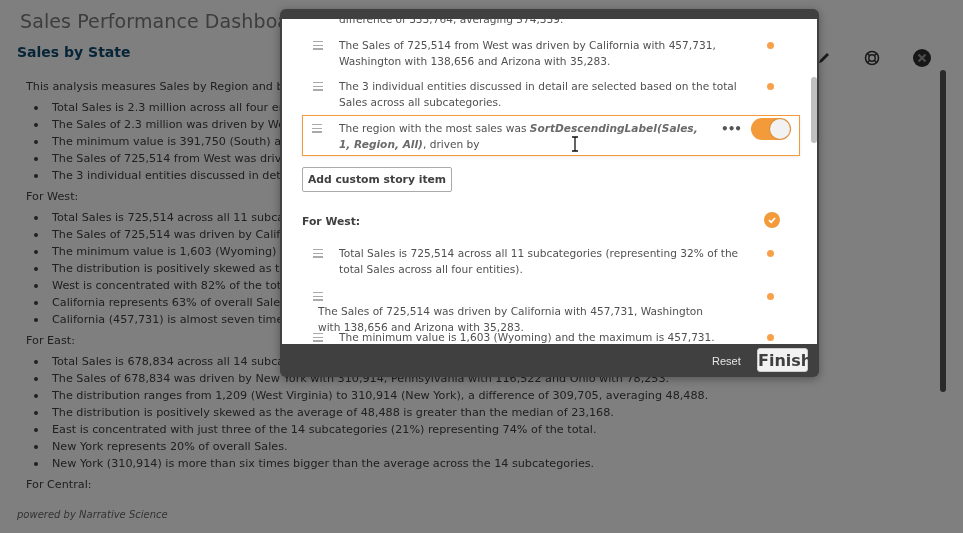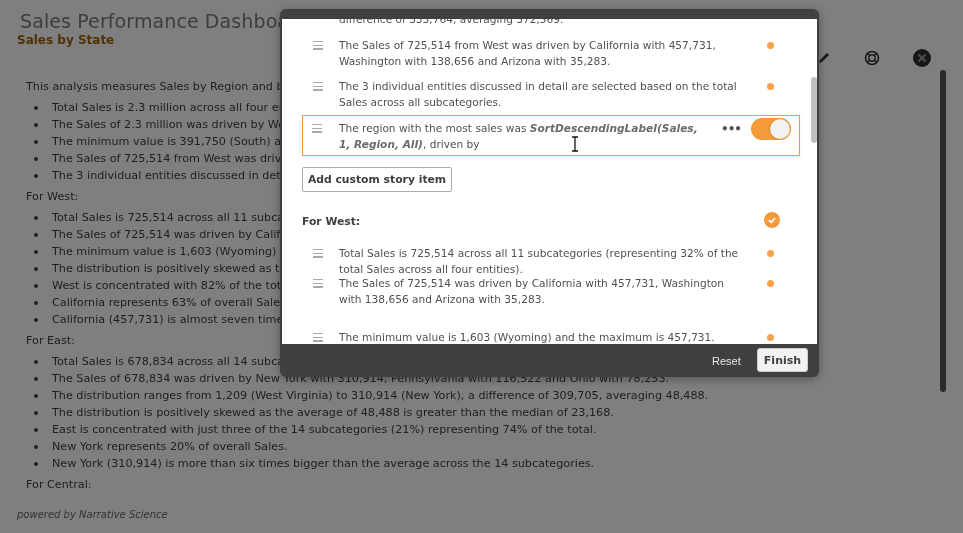--- a/index.html
+++ b/index.html
@@ -2,21 +2,21 @@
 <html><head>
 <meta charset="utf-8">
 <style>
   * { box-sizing: border-box; margin: 0; padding: 0; }
   html, body { width: 963px; height: 533px; overflow: hidden; }
   body { position: relative; background: #ffffff; font-family: "DejaVu Sans", sans-serif; color: #404040; }
 
   
   .page { position: absolute; inset: 0; background: #ffffff; }
   .page-title { position: absolute; left: 20px; top: 10px; font-size: 19px; color: #7a7a7a; font-weight: normal; letter-spacing: 0.1px; white-space: nowrap; }
-  .section-title { position: absolute; left: 17px; top: 33px; font-size: 12px; font-weight: bold; color: #a16207; }
+  .section-title { position: absolute; left: 17px; top: 44px; font-size: 14px; font-weight: bold; color: #0c4a6e; }
   .toolbar-icon { position: absolute; top: 49px; width: 18px; height: 18px; display: flex; align-items: center; justify-content: center; }
   .story { position: absolute; left: 26px; top: 78px; width: 900px; height: 420px; overflow: hidden; font-size: 11.2px; line-height: 17px; color: #404040; }
   .story p.intro { margin-bottom: 4px; }
   .story h4 { font-weight: normal; margin: 4px 0 4px 0; font-size: 11.2px; }
   .story ul { list-style: none; margin-bottom: 4px; }
   .story li { position: relative; padding-left: 26px; white-space: nowrap; }
   .story li::before { content: ""; position: absolute; left: 8px; top: 7px; width: 4px; height: 4px; border-radius: 50%; background: #404040; }
   .footer-credit { position: absolute; left: 17px; top: 509px; font-size: 10px; font-style: italic; color: #666; text-align: right; }
   .page-scroll { position: absolute; left: 940px; top: 70px; width: 6px; height: 322px; background: #555; border-radius: 3px; }
 
@@ -43,21 +43,21 @@
 
   .add-btn { position: absolute; left: 20px; width: 150px; height: 25px; border: 1px solid #aaa; border-radius: 2px; background: #fff; font-size: 10.8px; font-weight: bold; color: #404040; display: flex; align-items: center; justify-content: center; font-family: "DejaVu Sans", sans-serif; }
 
   .group-header { position: absolute; left: 20px; font-size: 10.8px; font-weight: bold; color: #404040; }
   .check-icon { position: absolute; left: 482px; width: 16px; height: 16px; border-radius: 50%; background: #f39b3b; display: flex; align-items: center; justify-content: center; }
 
   .cursor-icon { position: absolute; left: 570px; top: 136px; width: 10px; height: 16px; }
 
   .modal-footer { position: absolute; left: 0; top: 335px; width: 539px; height: 33px; }
   .reset-btn { position: absolute; left: 432px; top: 11px; font-size: 11px; color: #e6e6e6; background: none; border: none; font-family: Liberation Sans, sans-serif; text-align: center; }
-  .finish-btn { position: absolute; left: 477px; top: 4px; width: 51px; height: 24px; background: #f2f2f2; border: 1px solid #ccc; border-radius: 3px; font-size: 11px; font-weight: bold; color: #404040; font-family: "DejaVu Sans", sans-serif; }
+  .finish-btn { position: absolute; left: 477px; top: 4px; width: 51px; height: 24px; background: #f2f2f2; border: 1px solid #ccc; border-radius: 3px; font-size: 16px; font-weight: bold; color: #404040; font-family: "DejaVu Sans", sans-serif; }
 </style>
 </head>
 <body>
 
 <div class="page">
   <div class="page-title">Sales Performance Dashboard</div>
   <div class="section-title">Sales by State</div>
 
   <div class="toolbar-icon" style="left:815px;">
     <svg width="14" height="14" viewBox="0 0 14 14">
@@ -114,21 +114,21 @@
   <div class="page-scroll"></div>
 </div>
 
 <div class="overlay"></div>
 
 <div class="modal">
   <div class="modal-body">
     <div class="modal-scroll-inner">
 
       <div class="item" style="top:2px;">
-        <div class="item-text" style="margin-left:37px;">difference of 333,764, averaging 372,569.</div>
+        <div class="item-text" style="margin-left:37px;">difference of 333,764, averaging 574,339.</div>
       </div>
 
       <div class="item" style="top:28px;">
         <div class="drag-icon">
             <span></span>
             <span></span>
             <span></span>
           </div>
         <div class="item-text">The Sales of 725,514 from West was driven by California with 457,731, Washington with 138,656 and Arizona with 35,283.</div>
         <div class="dot"></div>
@@ -169,21 +169,21 @@
       <div class="item" style="top:236px;">
         <div class="drag-icon">
             <span></span>
             <span></span>
             <span></span>
           </div>
         <div class="item-text">Total Sales is 725,514 across all 11 subcategories (representing 32% of the total Sales across all four entities).</div>
         <div class="dot"></div>
       </div>
 
-      <div class="item" style="top:266px;">
+      <div class="item" style="top:279px;flex-direction:column;">
         <div class="drag-icon">
             <span></span>
             <span></span>
             <span></span>
           </div>
         <div class="item-text">The Sales of 725,514 was driven by California with 457,731, Washington with 138,656 and Arizona with 35,283.</div>
         <div class="dot"></div>
       </div>
 
       <div class="item" style="top:320px;">

